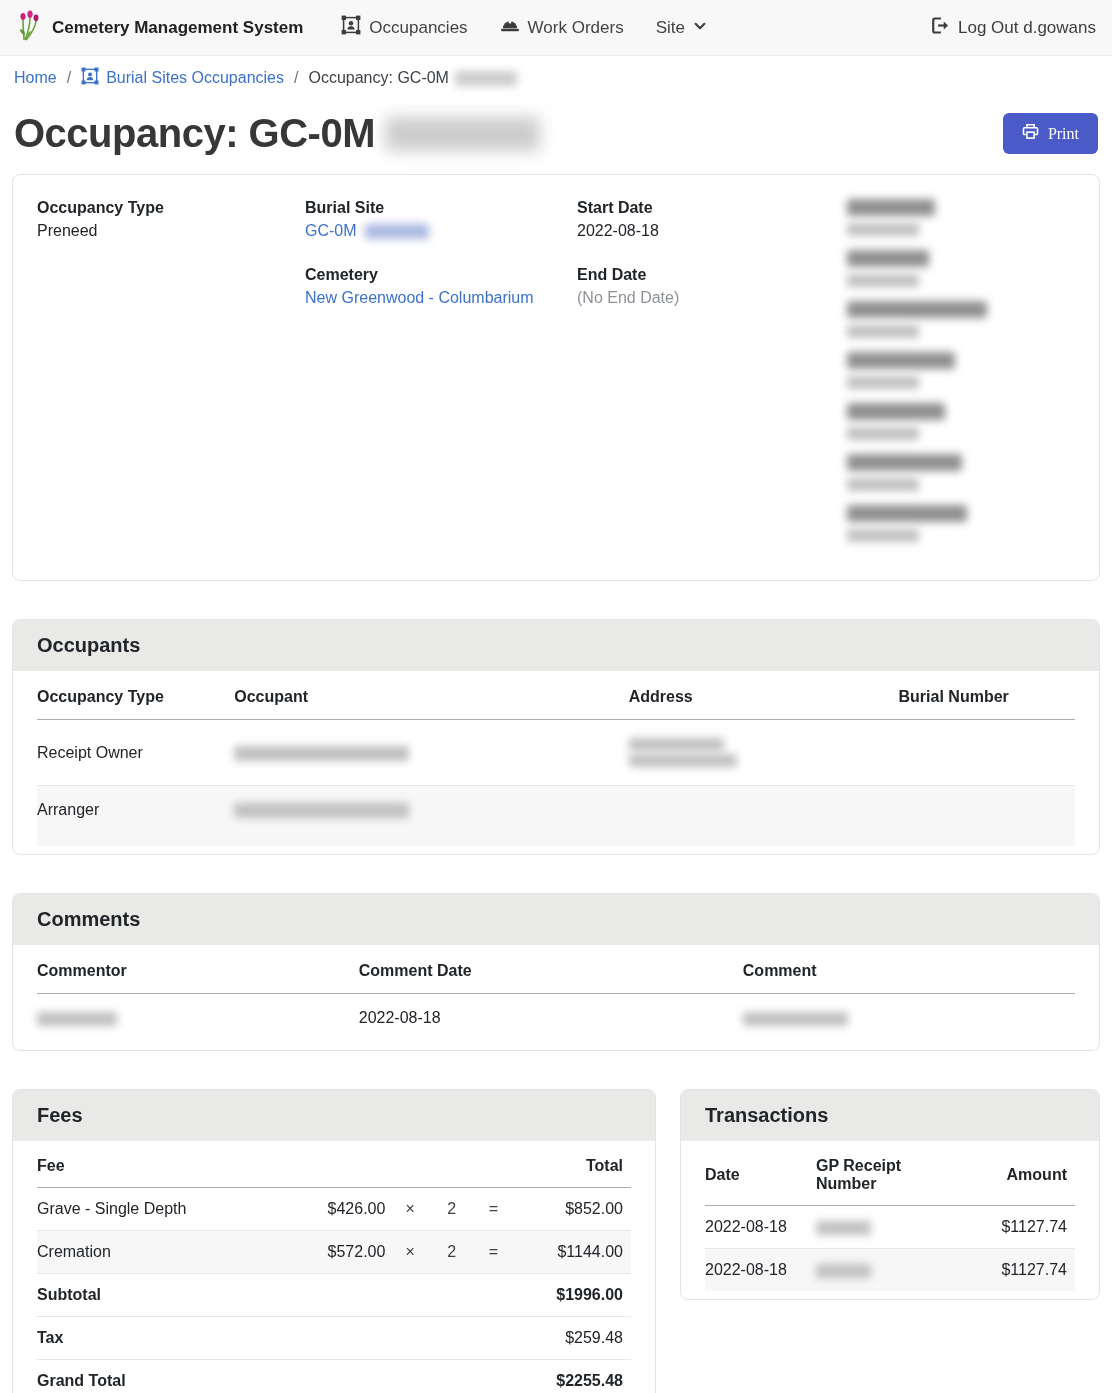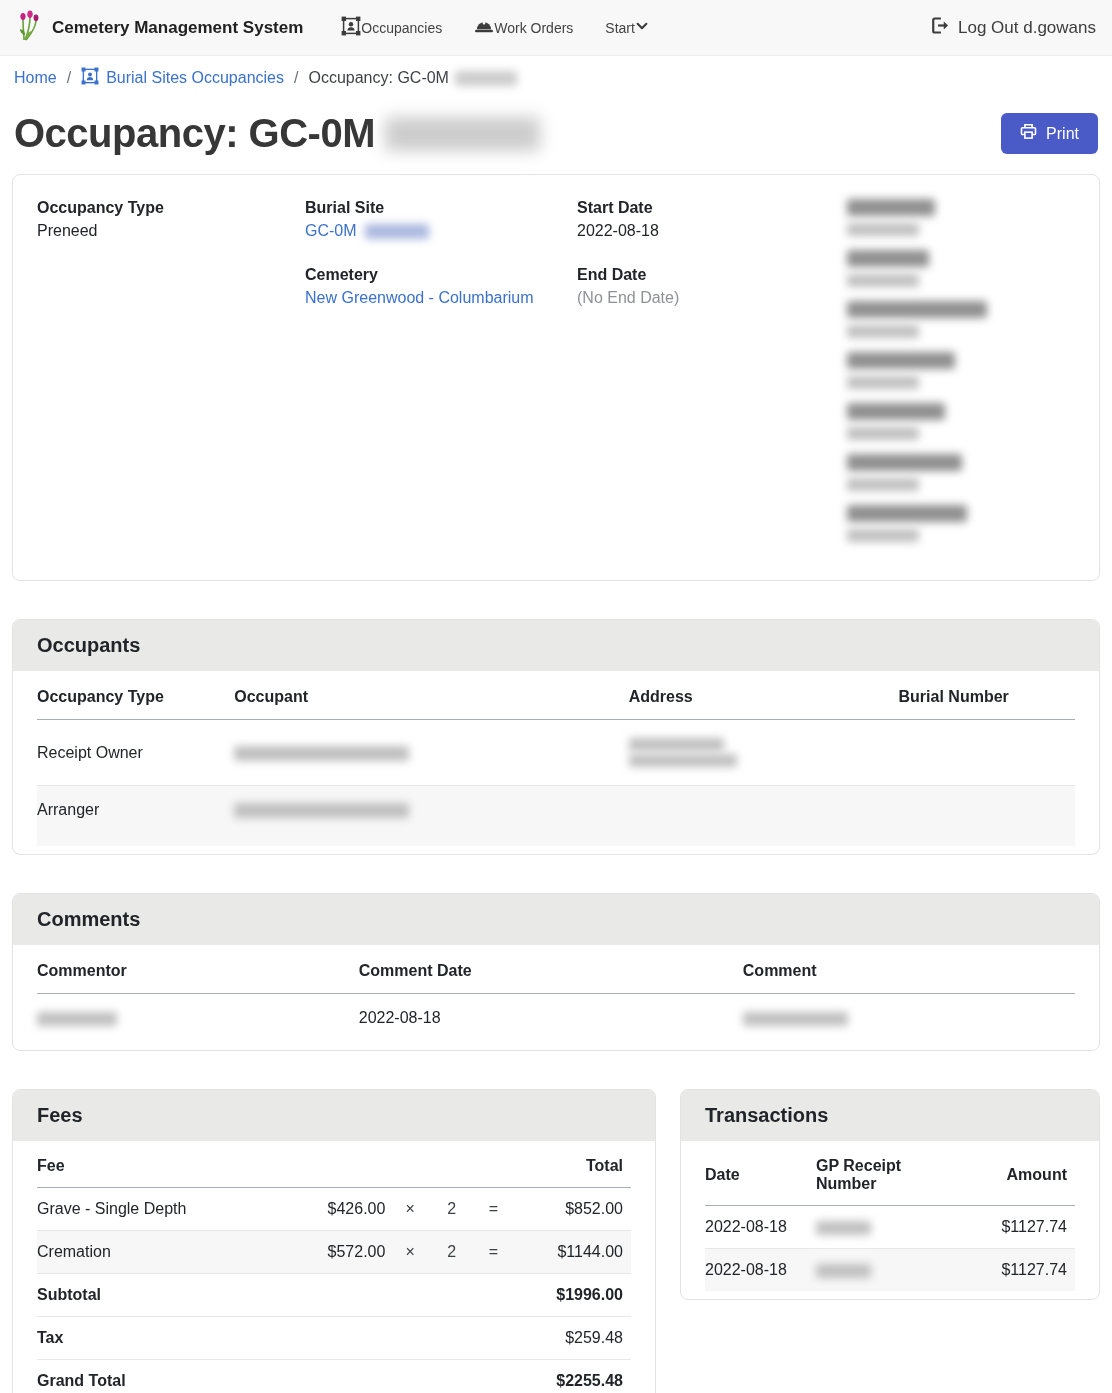--- a/index.html
+++ b/index.html
@@ -19,22 +19,22 @@
 
   
   .navbar {
     height:56px; background:#f8f8f8; border-bottom:1px solid #ededed;
     display:flex; align-items:center; padding:0 16px;
   }
   .brand { display:flex; align-items:center; gap:10px; color:#1f1f1f; }
   .brand-label { font-weight:700; font-size:17px; color:#212121; }
   .nav-links { display:flex; align-items:center; margin-left:26px; gap:8px; }
   .nav-item {
-    display:flex; align-items:center; color:#434343;
-    font-size:14px; padding:8px 12px;
+    display:flex; align-items:center; gap:8px; color:#434343;
+    font-size:17px; padding:8px 12px;
   }
   .nav-item svg { flex:0 0 auto; }
   .navbar-spacer { flex:1; }
   .logout { display:flex; align-items:center; gap:9px; color:#3d3d3d; font-size:17px; }
 
   
   .breadcrumb {
     display:flex; align-items:center; gap:10px;
     padding:11px 16px 10px 14px; background:#fff; font-size:16px;
   }
@@ -45,21 +45,21 @@
 
   
   .page-header {
     display:flex; align-items:center; justify-content:space-between;
     padding:12px 14px 18px 14px;
   }
   .page-title { font-size:40px; font-weight:600; color:#373737; letter-spacing:-0.5px; display:flex; align-items:center; }
   .btn-print {
     display:flex; align-items:center; gap:9px;
     background:#4a5ac6; color:#fff; border:none; border-radius:6px;
-    font-size:16px; font-family:Liberation Sans, sans-serif; padding:10px 19px; cursor:pointer;
+    font-size:16px; font-family:Liberation Serif, serif; padding:10px 19px; cursor:pointer;
   }
 
   
   .container { padding:0 12px; }
   .card {
     border:1px solid #e3e3e3; border-radius:8px; background:#fff;
     margin-bottom:38px; overflow:hidden;
   }
   .card-header {
     background:#e9e9e8; padding:14px 24px; font-size:20px; font-weight:700; color:#212529;
@@ -139,21 +139,21 @@
       <span>
         <svg width="20" height="15" viewBox="0 0 20 15">
           <path d="M3 10.3 a7 7 0 0 1 14 0 z" fill="#3c3c3c"></path>
           <rect x="8.7" y="1.2" width="2.6" height="4.2" rx="1" fill="#f8f8f8"></rect>
           <rect x="1" y="10.8" width="18" height="2.4" rx="1.2" fill="#3c3c3c"></rect>
         </svg>
       </span>
       <span>Work Orders</span>
     </a>
     <a class="nav-item">
-      <span>Start</span>
+      <span>Site</span>
       <span>
         <svg width="14" height="14" viewBox="0 0 16 16">
           <path d="M3 5.5 l5 5 5-5" fill="none" stroke="#3c3c3c" stroke-width="2.4" stroke-linecap="round" stroke-linejoin="round"></path>
         </svg>
       </span>
     </a>
   </nav>
 
   <div class="navbar-spacer"></div>
 

